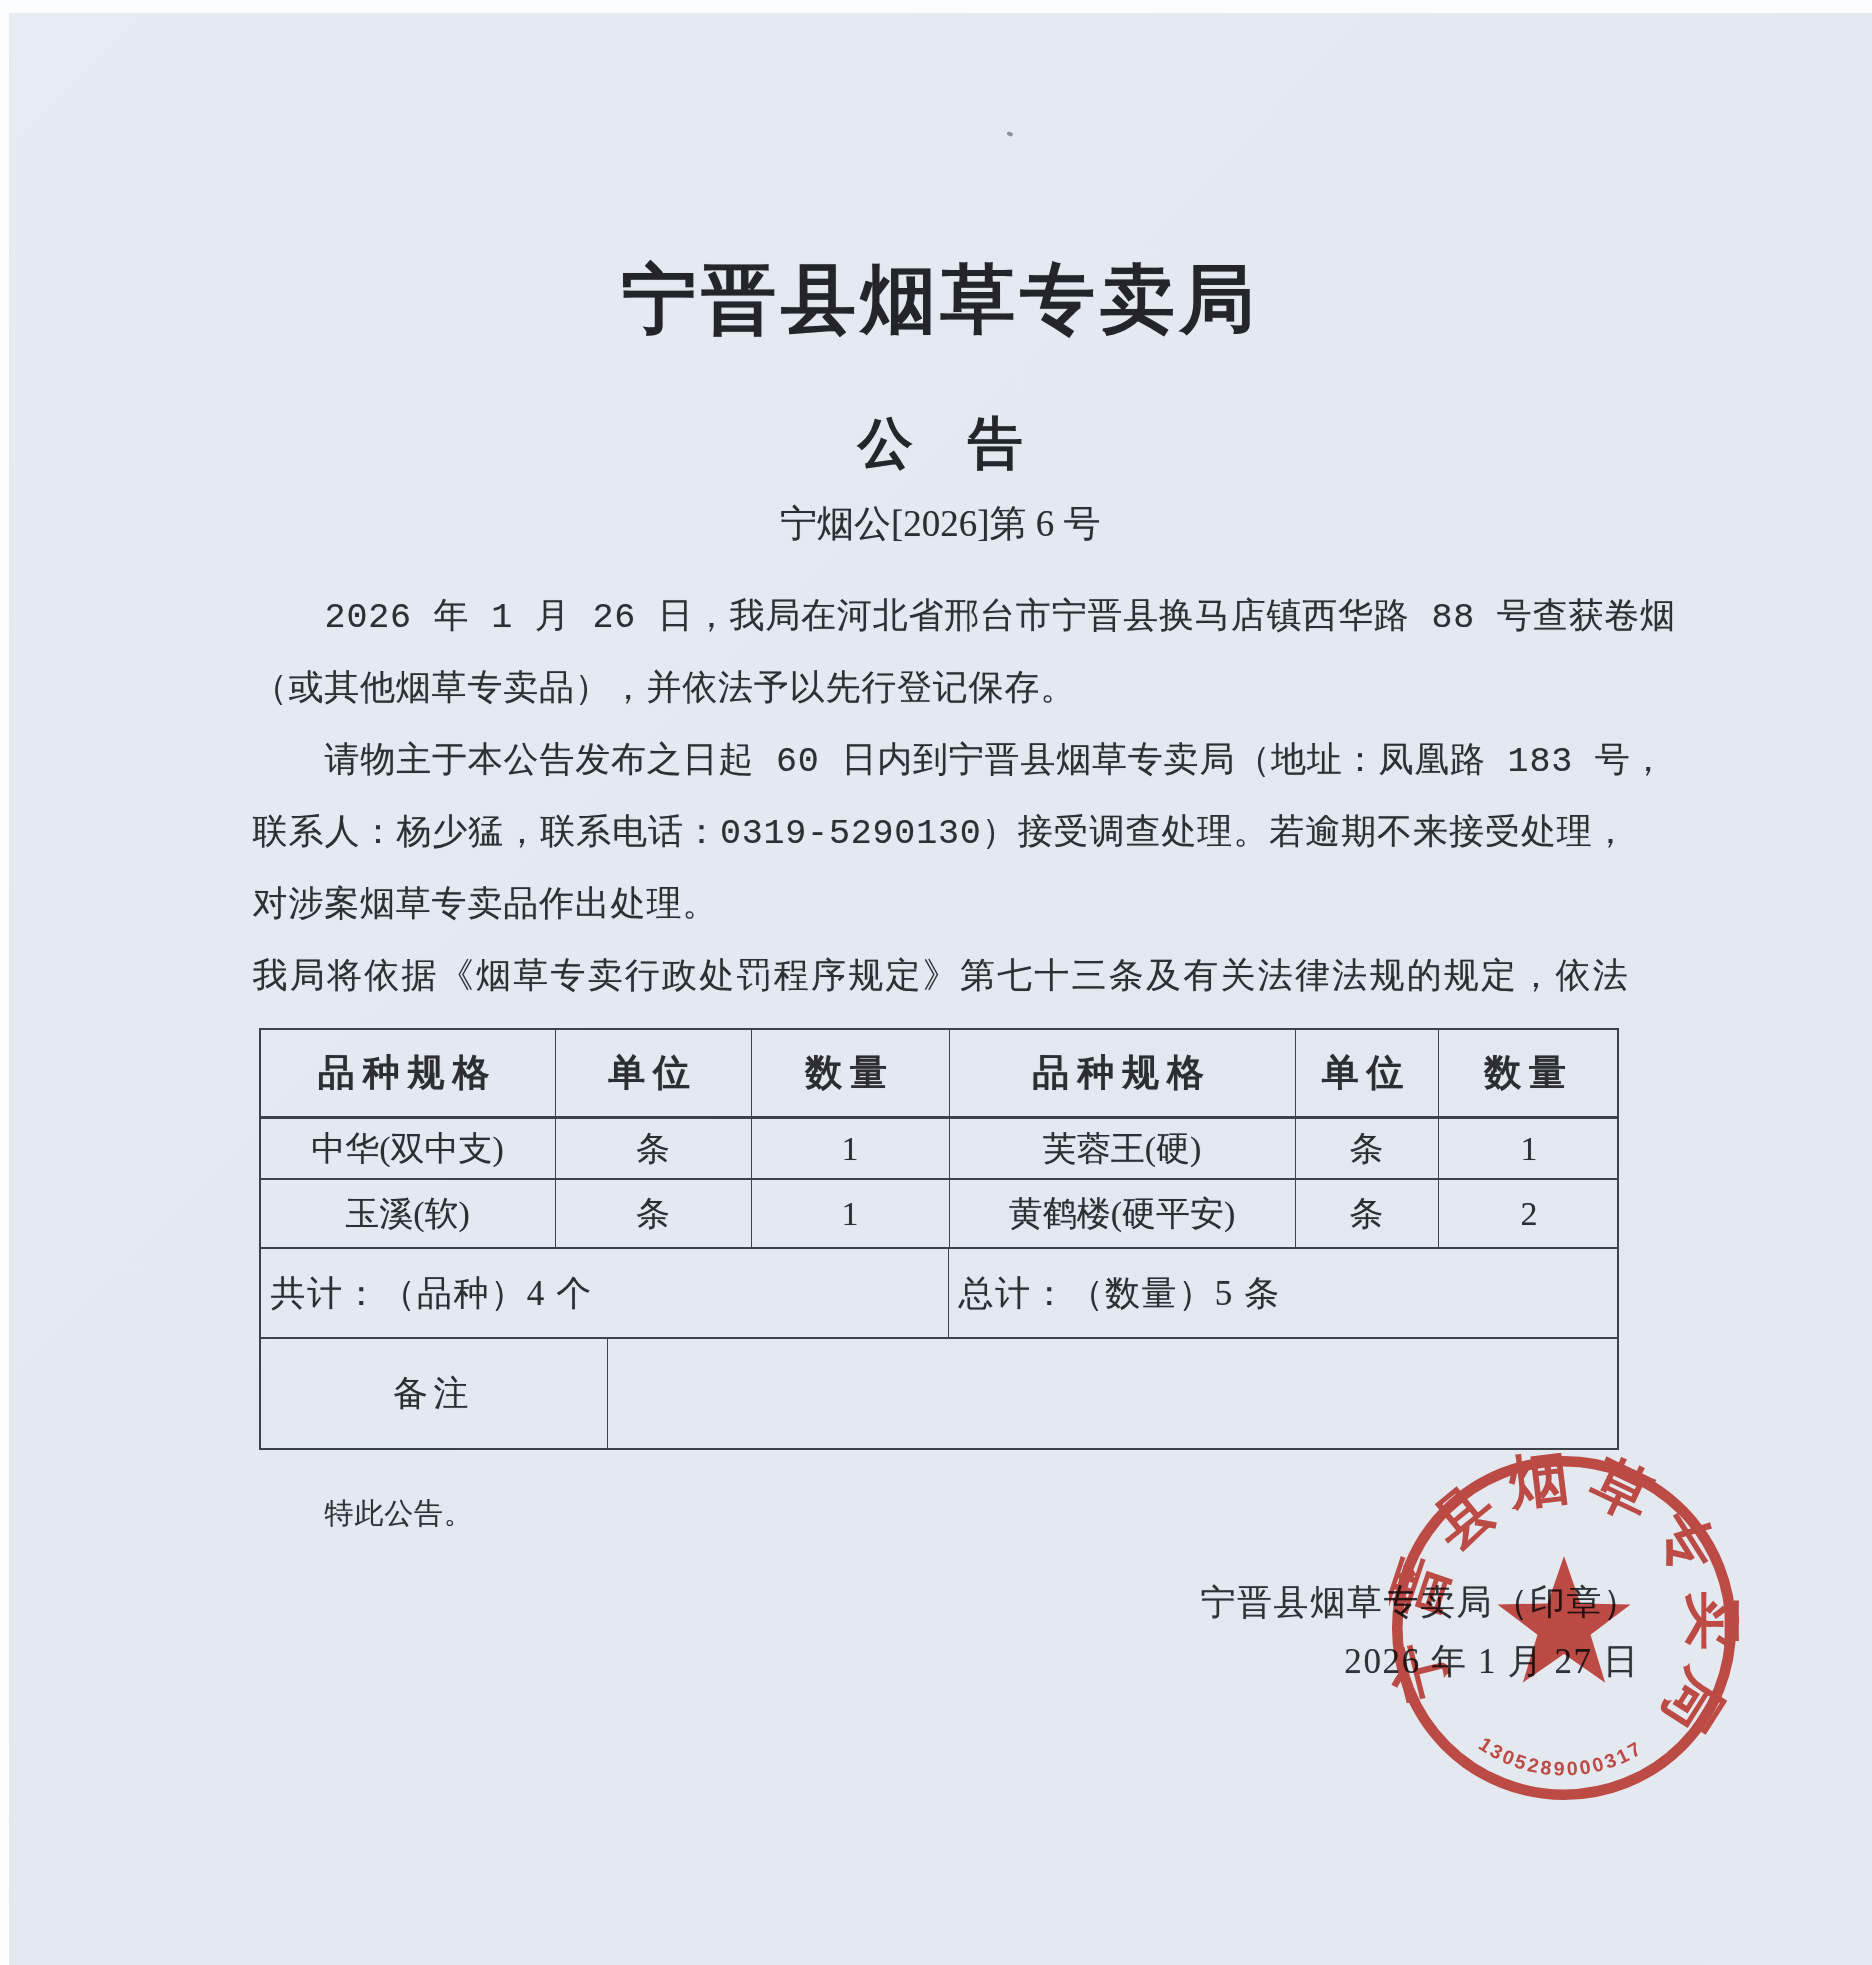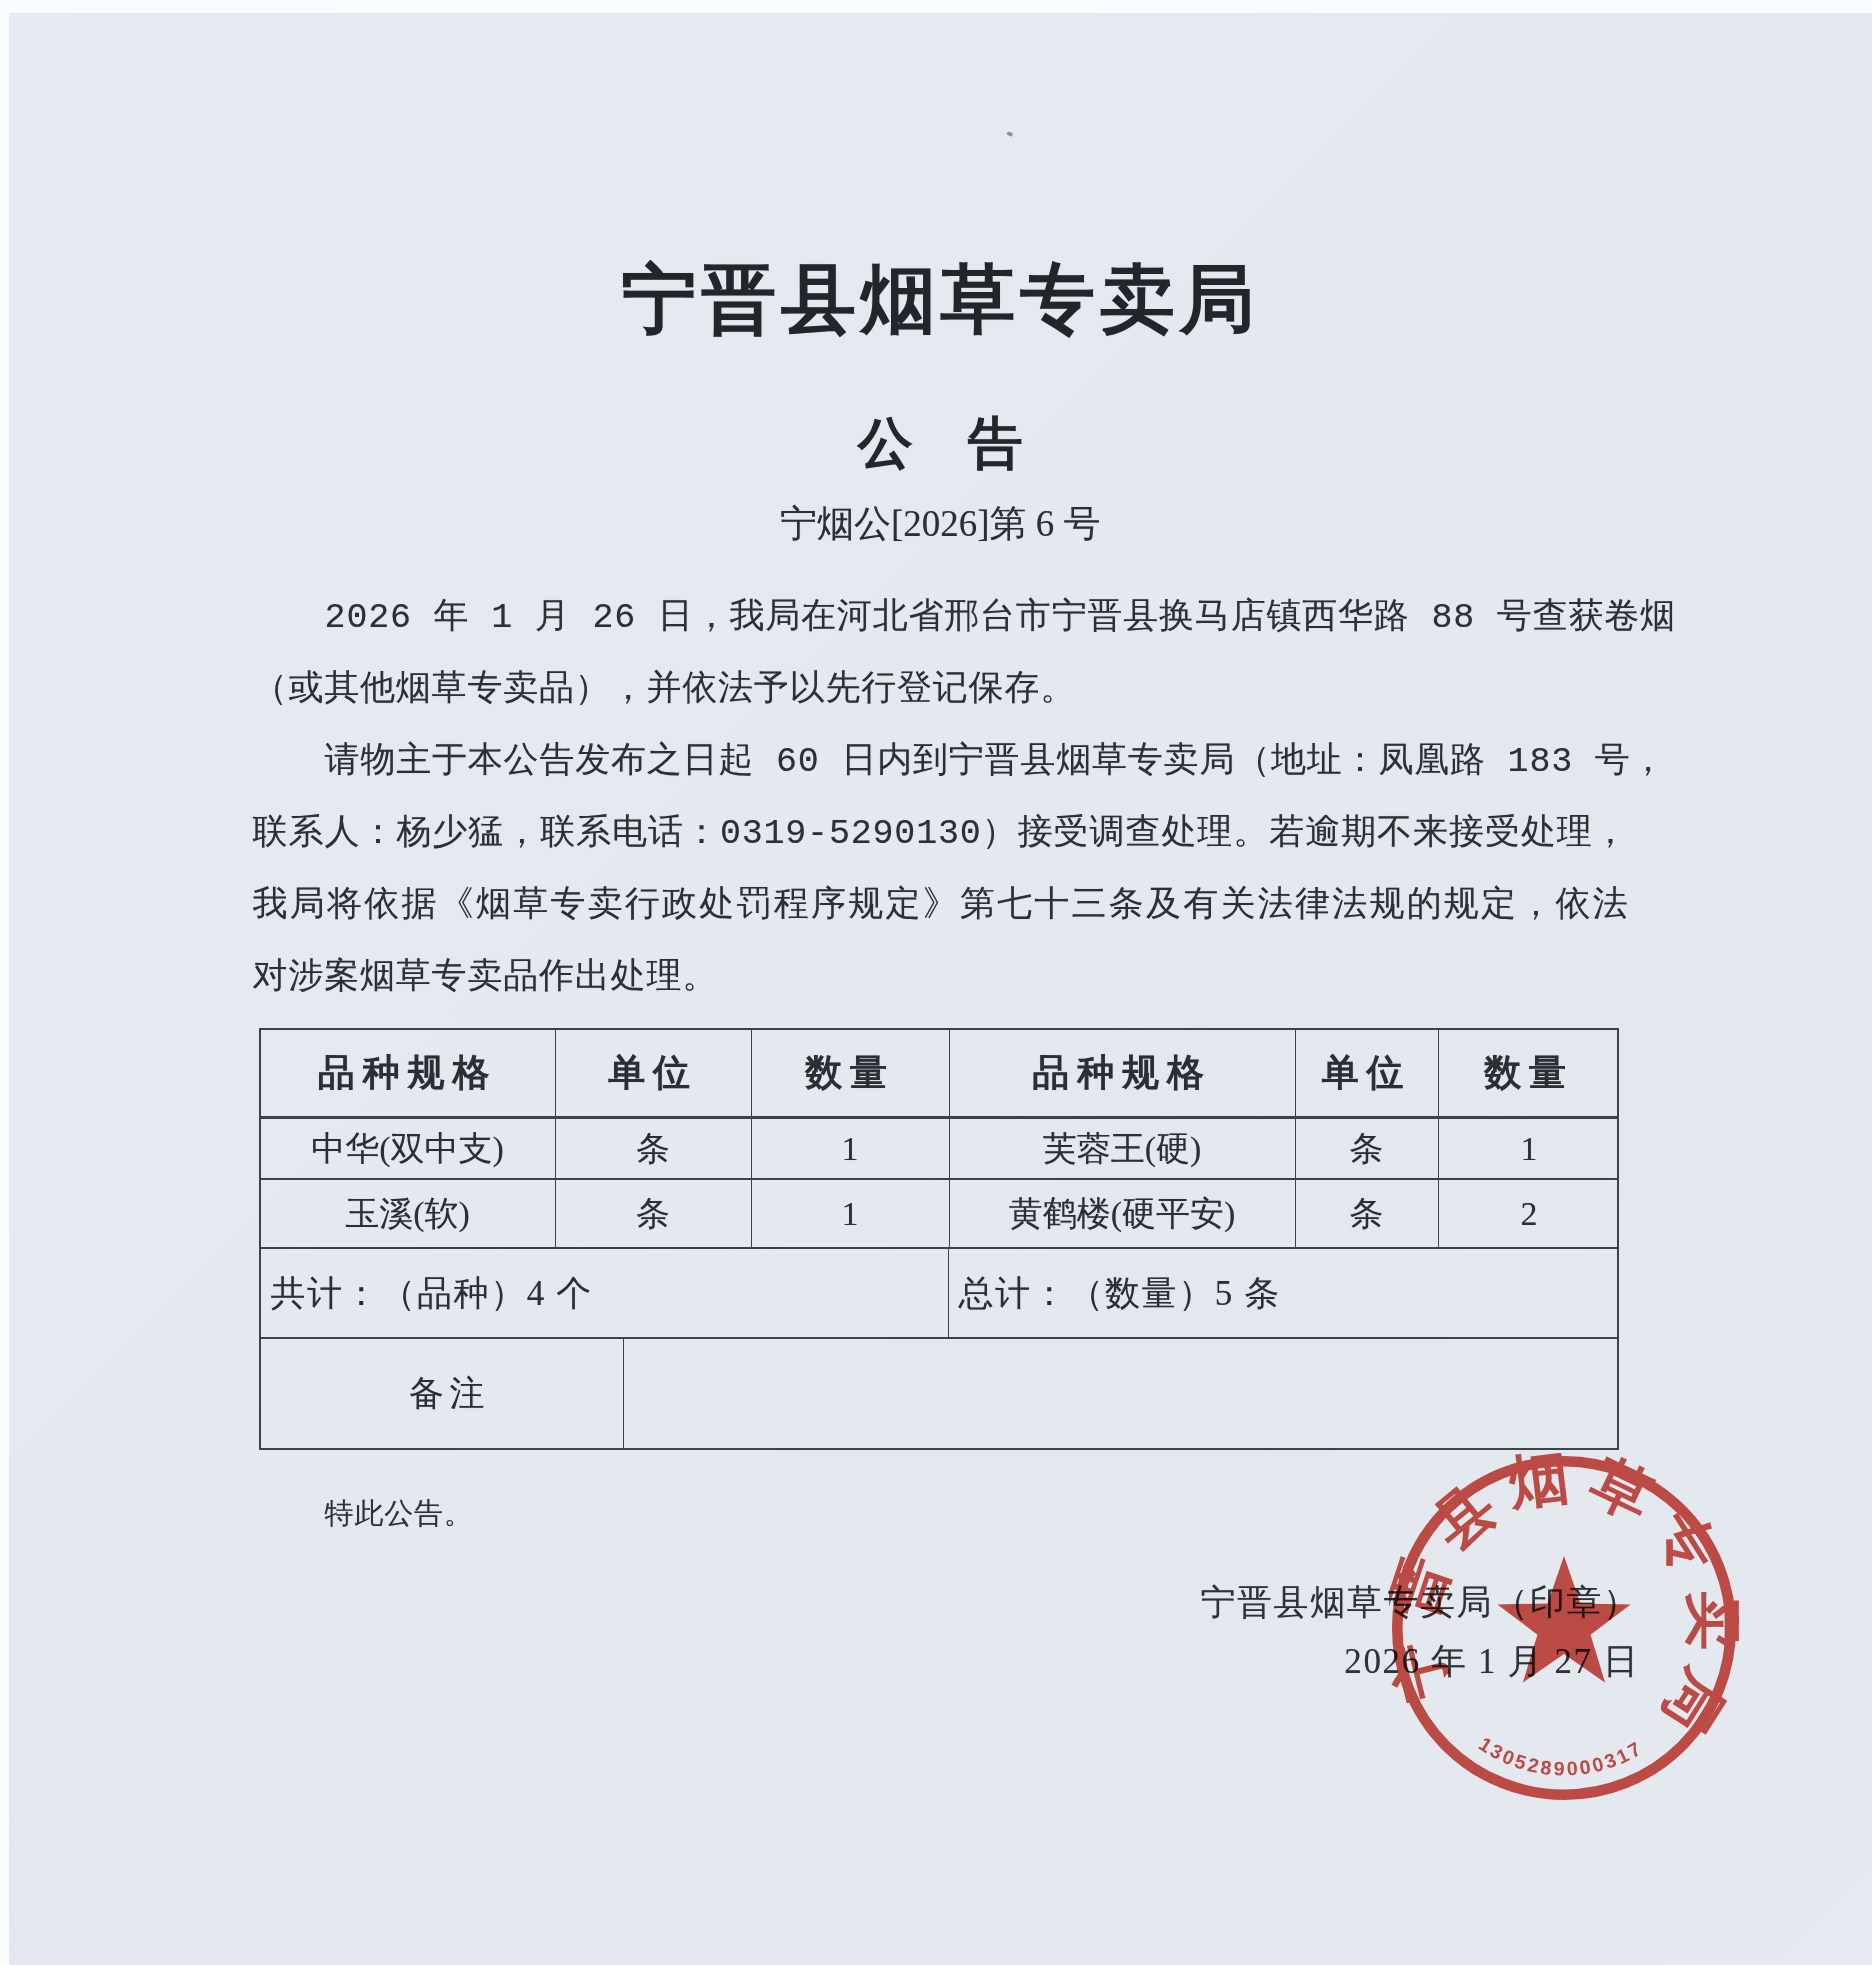--- a/index.html
+++ b/index.html
@@ -46,21 +46,21 @@
   }
   .bline.endline{text-align-last:left;}
   .bline.indent{text-indent:72px;}
 
   .seizure-table{
     position:absolute;left:250px;top:1015px;width:1360px;
     border:2.8px solid #3d4248;color:#2b2f34;
     background:transparent;
   }
   .t-row{display:grid;border-bottom:2.4px solid #3d4248;}
-  .t-row:last-child{border-bottom:none;padding-left:16px;}
+  .t-row:last-child{border-bottom:none;}
   .t-row.cols6{grid-template-columns:295px 196px 198px 346px 143px 181px;}
   .t-row.header{height:89px;border-bottom:3.1px solid #3d4248;}
   .t-row.r1{height:61px;}
   .t-row.r2{height:69px;}
   .t-row.summary{height:90px;grid-template-columns:688px 669px;}
   .t-row.remark{height:109px;grid-template-columns:347px 1010px;}
   .t-cell{
     display:flex;align-items:center;justify-content:center;
     border-right:1.6px solid #3d4248;
     font-size:34px;overflow:hidden;
@@ -106,22 +106,22 @@
 
   <div class="org-title txt">宁晋县烟草专卖局</div>
   <div class="doc-type txt">公　告</div>
   <div class="doc-number txt">宁烟公[2026]第 6 号</div>
 
   <div class="body-block txt">
     <div class="bline indent">2026 年 1 月 26 日，我局在河北省邢台市宁晋县换马店镇西华路 88 号查获卷烟</div>
     <div class="bline endline">（或其他烟草专卖品），并依法予以先行登记保存。</div>
     <div class="bline indent">请物主于本公告发布之日起 60 日内到宁晋县烟草专卖局（地址：凤凰路 183 号，</div>
     <div class="bline">联系人：杨少猛，联系电话：0319-5290130）接受调查处理。若逾期不来接受处理，</div>
+    <div class="bline endline">对涉案烟草专卖品作出处理。</div>
     <div class="bline">我局将依据《烟草专卖行政处罚程序规定》第七十三条及有关法律法规的规定，依法</div>
-    <div class="bline endline">对涉案烟草专卖品作出处理。</div>
   </div>
 
   <div class="seizure-table txt">
     <div class="t-row header cols6">
       <div class="t-cell">品种规格</div>
       <div class="t-cell">单位</div>
       <div class="t-cell">数量</div>
       <div class="t-cell">品种规格</div>
       <div class="t-cell">单位</div>
       <div class="t-cell">数量</div>

